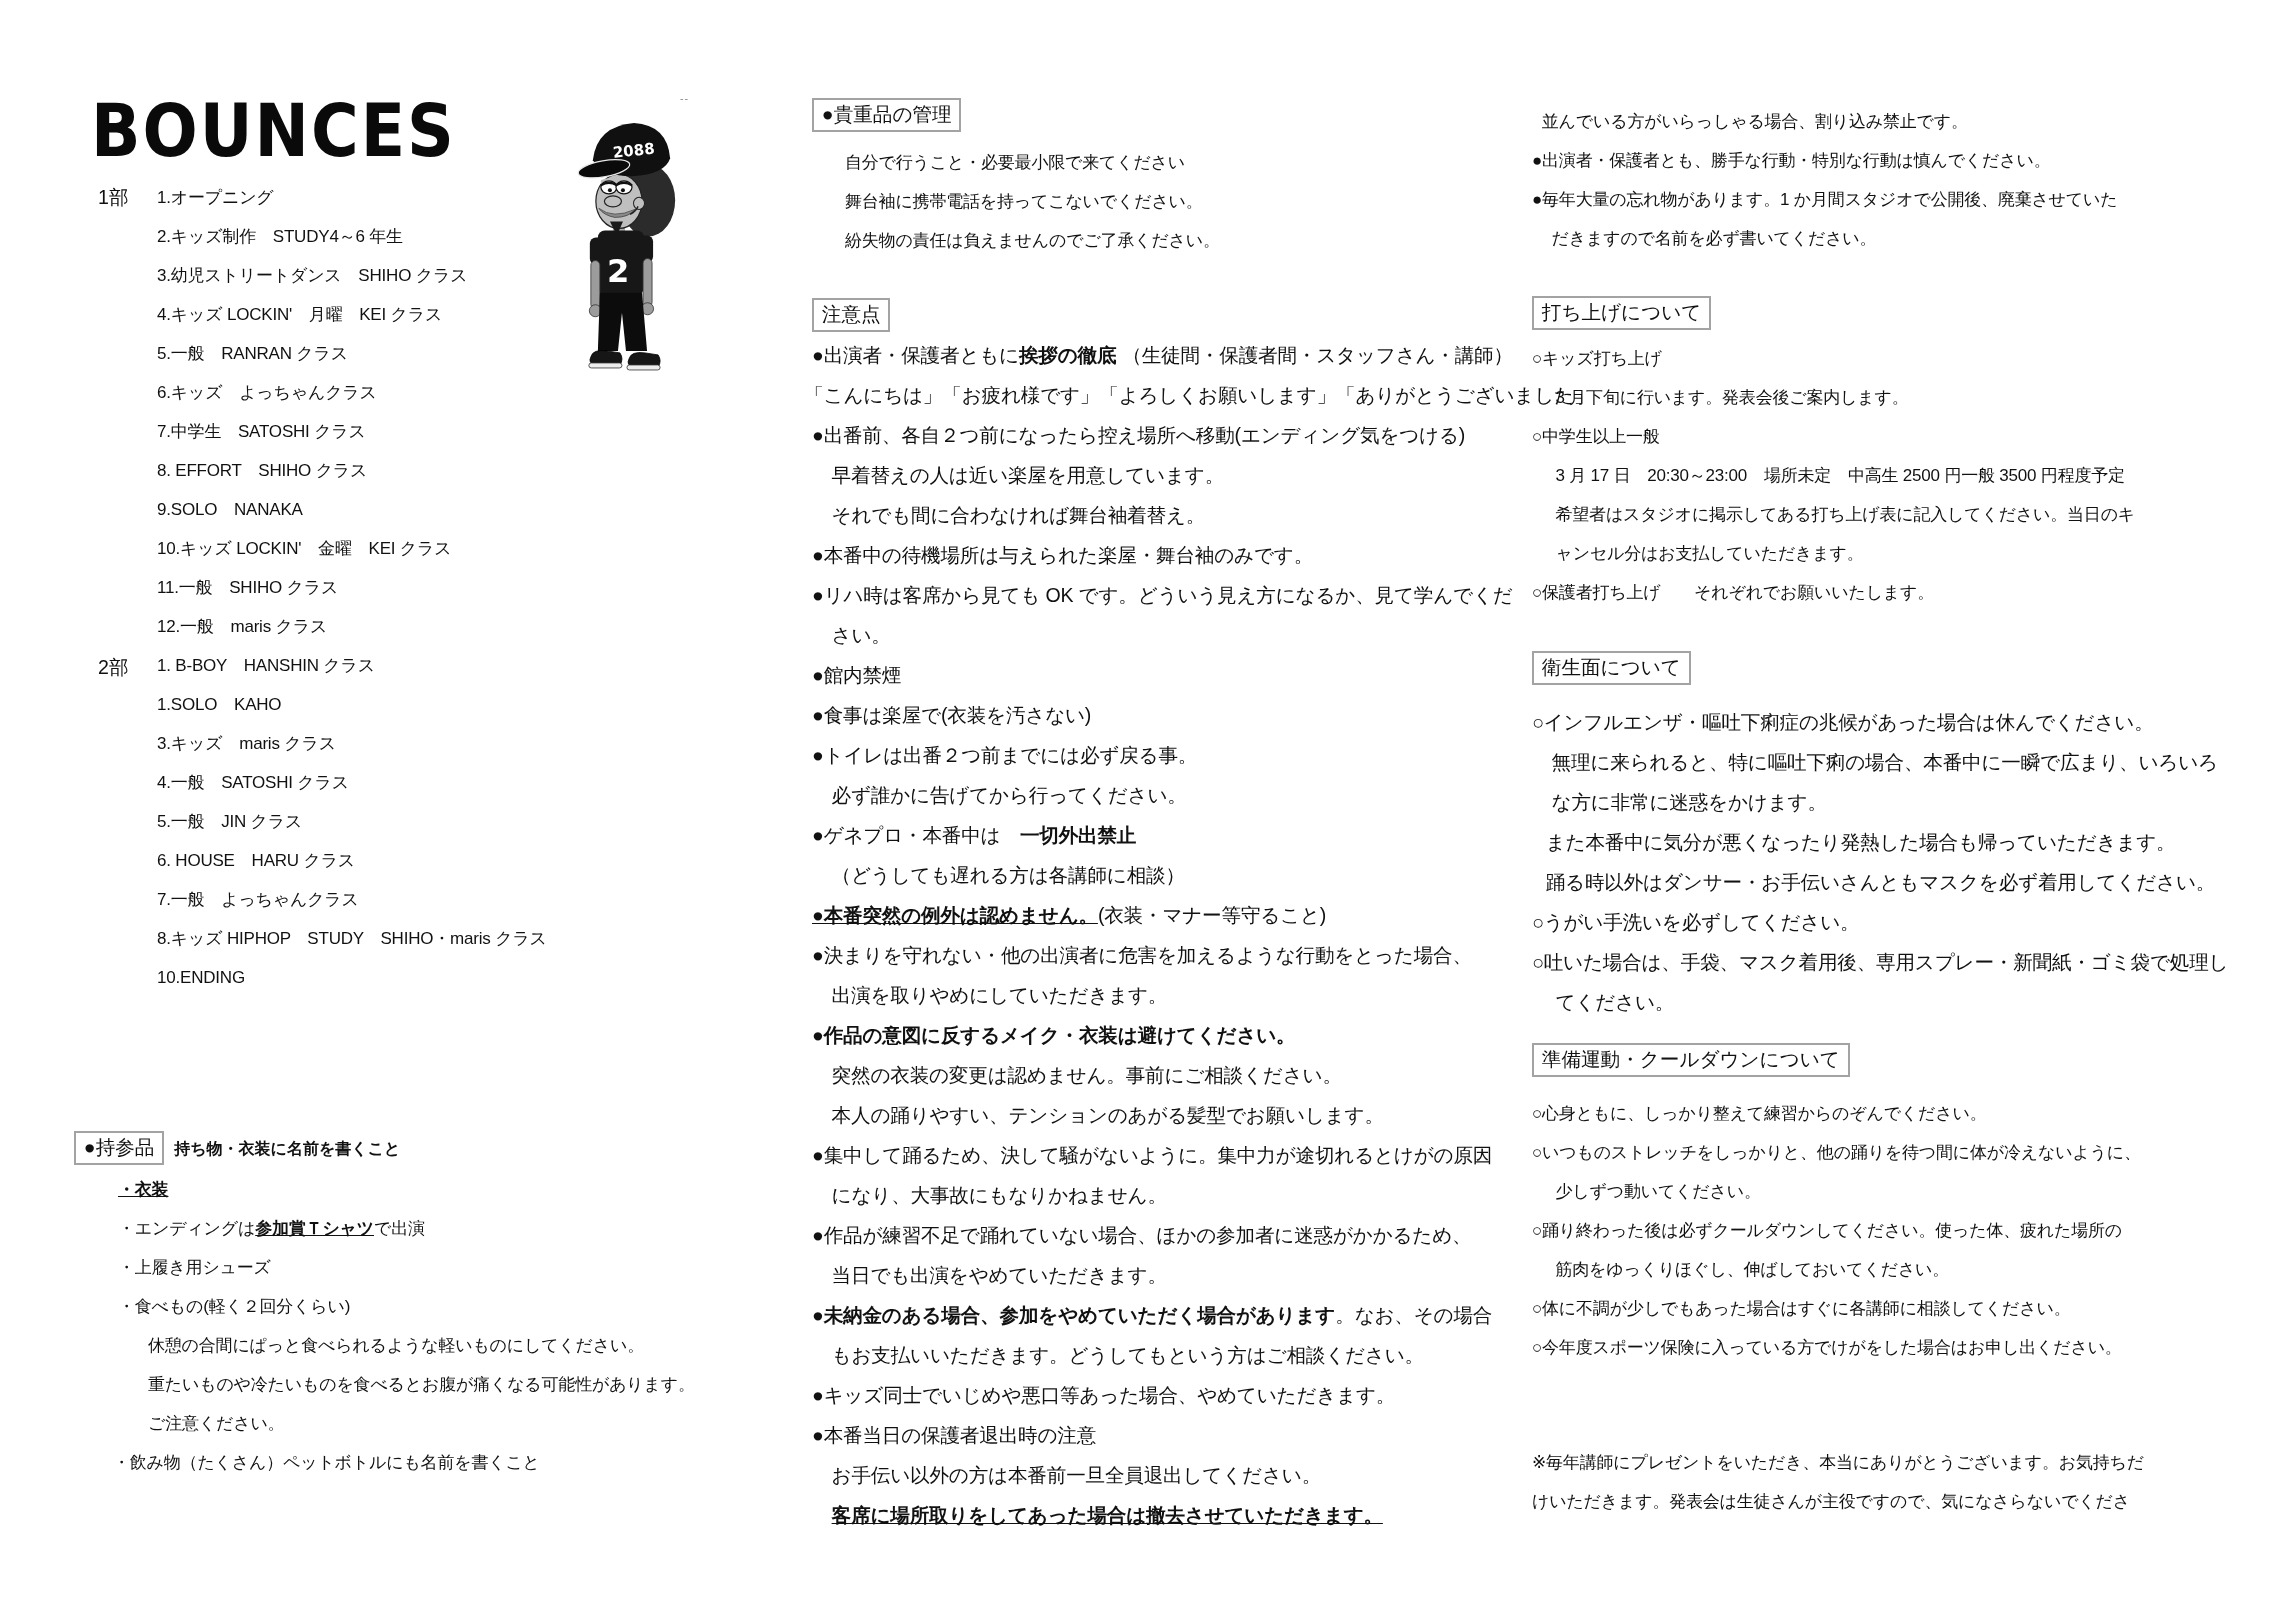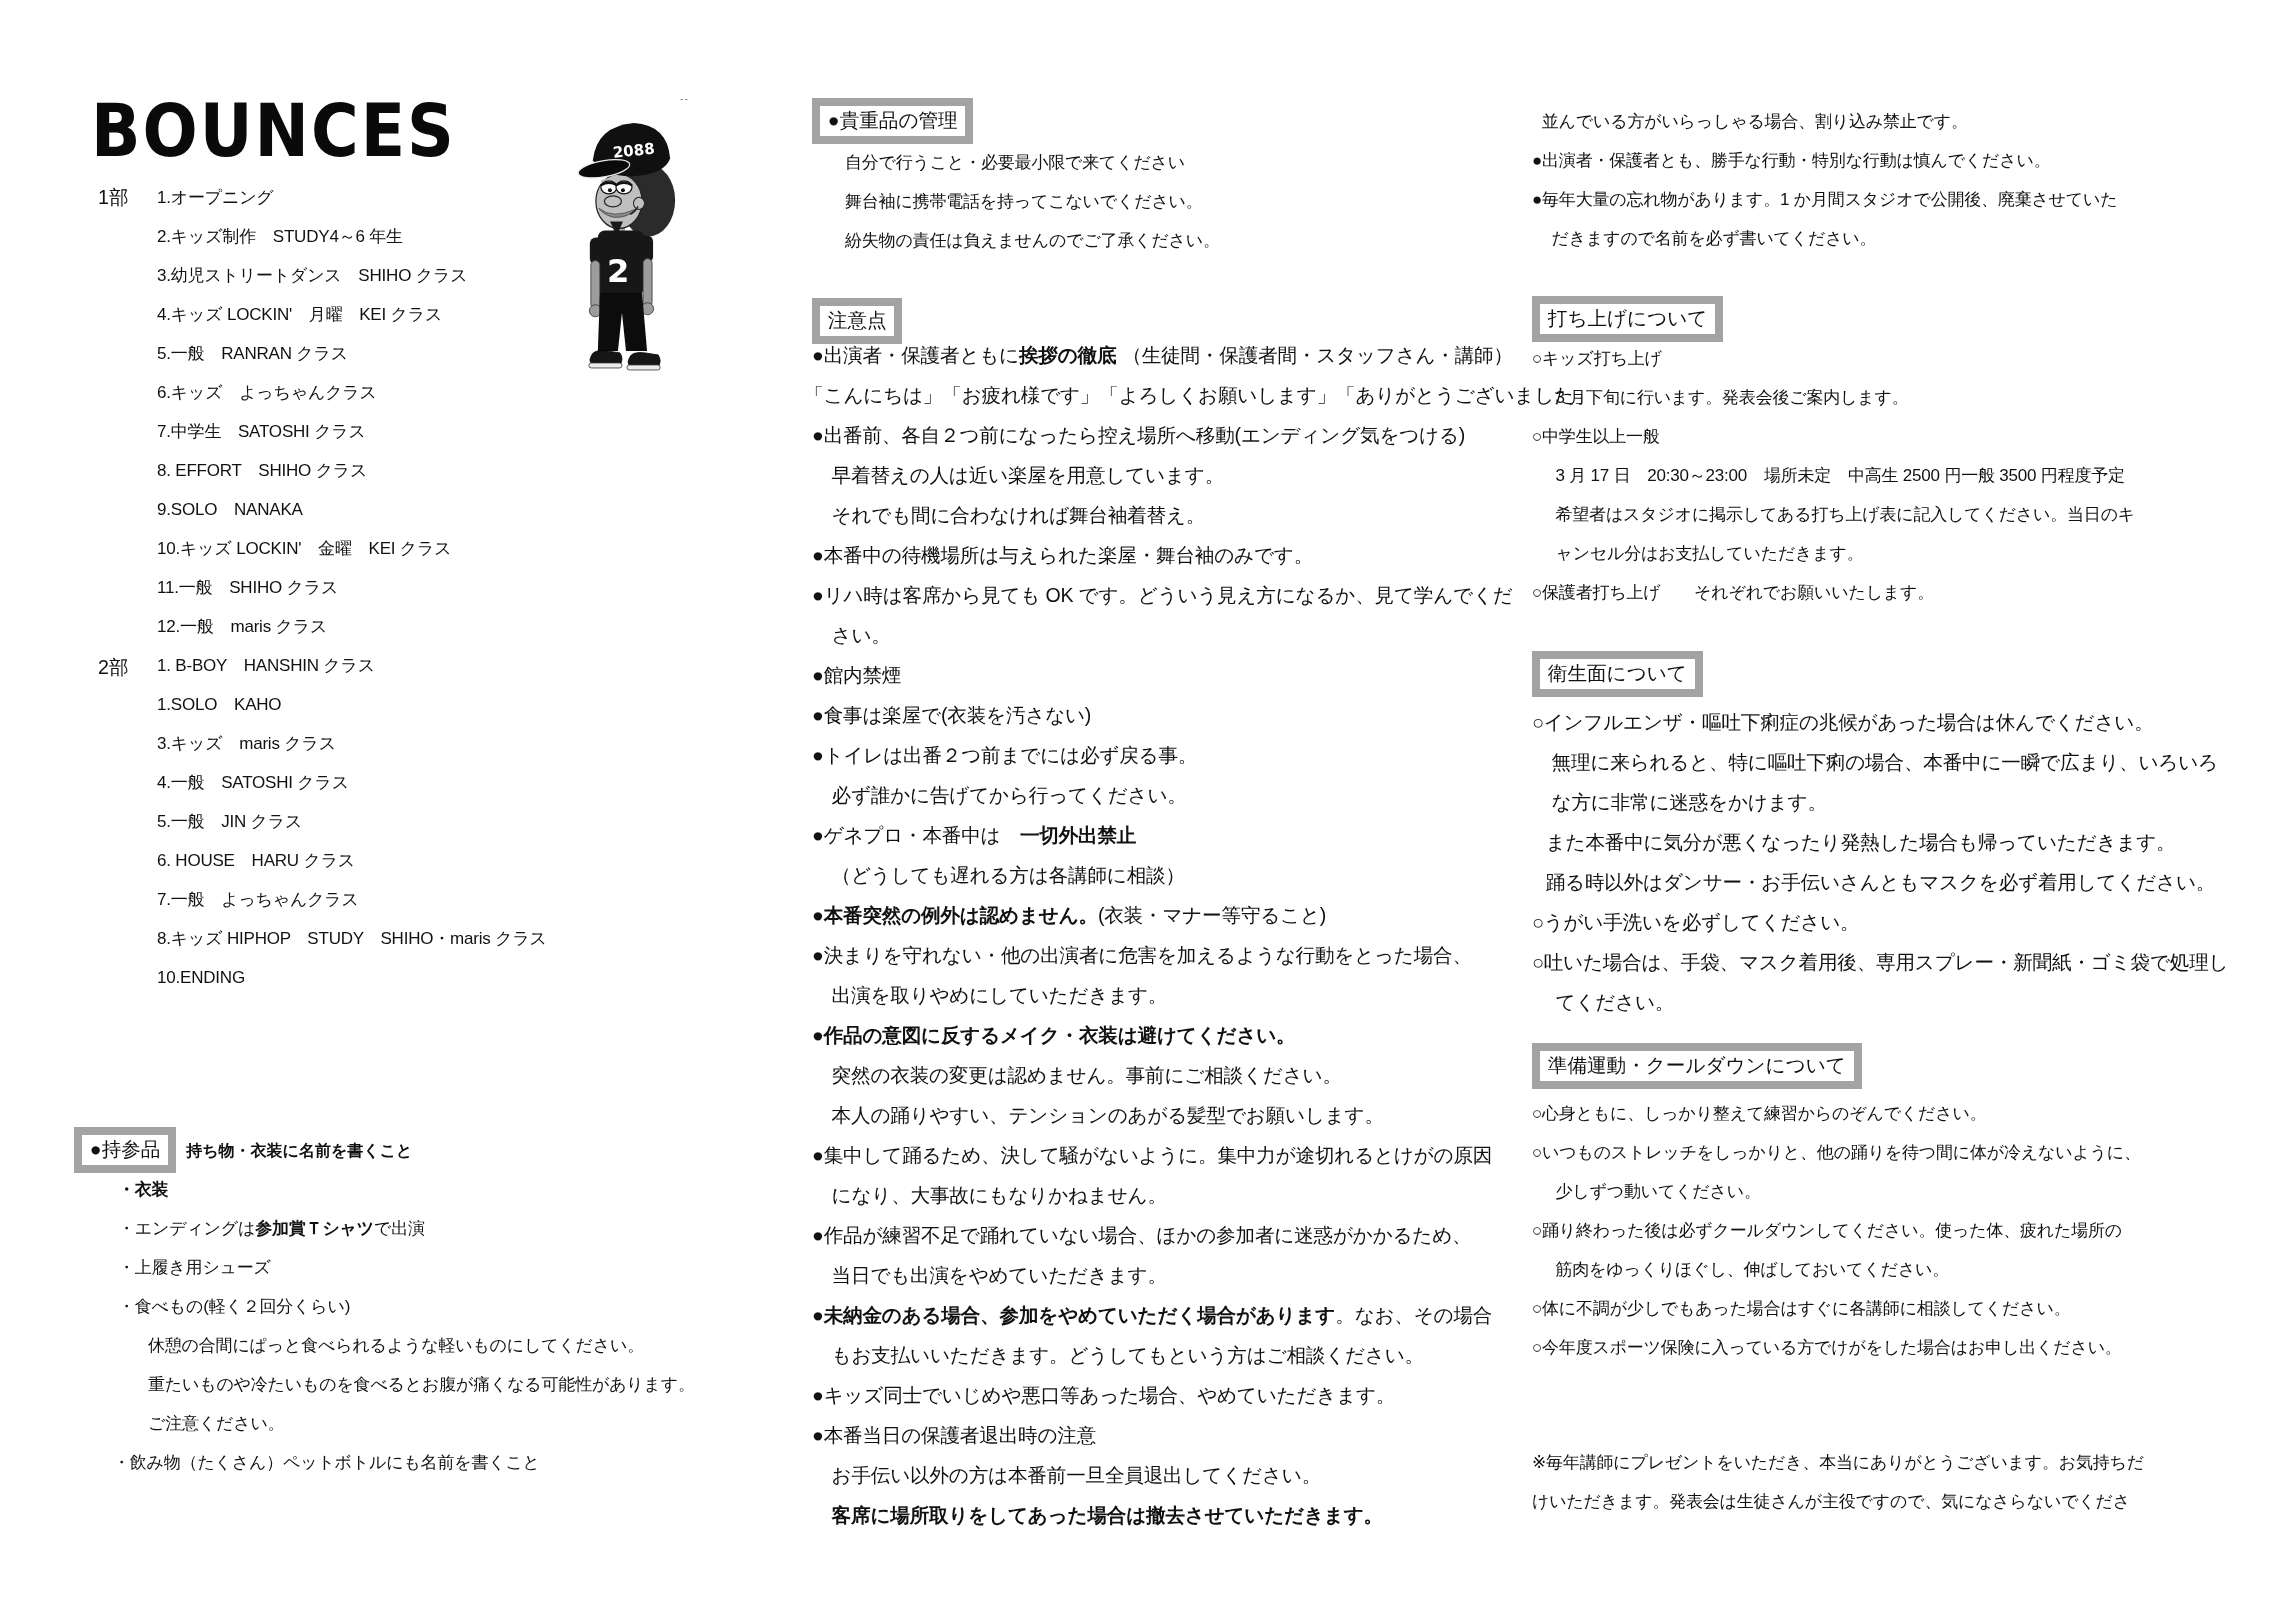--- a/index.html
+++ b/index.html
@@ -8,23 +8,23 @@
     background:#ffffff;color:#111;
     font-family:"Liberation Sans","DejaVu Sans",sans-serif;
   }
   .abs{position:absolute}
   .ln{height:39px;line-height:39px;font-size:17px;white-space:nowrap;letter-spacing:-0.2px}
   .lnc{height:40px;line-height:40px;font-size:19.6px;white-space:nowrap;letter-spacing:-0.2px}
   .ind10{padding-left:9.8px}.ind14{padding-left:13.7px}.ind20{padding-left:19.6px}
   .ind24{padding-left:23.5px}.ind34{padding-left:33px}.ind45{padding-left:44px}.ind75{padding-left:74px}.ind40{padding-left:39px}
   .hang{margin-left:-7.8px}
   .b{font-weight:bold}
-  .bu{font-weight:bold;}
+  .bu{font-weight:bold;text-decoration:underline}
   .gap{margin-left:5.9px}
-  .hbox{display:inline-block;border:8px solid #a3a3a3;padding:2px 7.8px 2.9px;font-size:19.6px;line-height:25.5px;background:#fff}
+  .hbox{display:inline-block;border:2px solid #a3a3a3;padding:2px 7.8px 2.9px;font-size:19.6px;line-height:25.5px;background:#fff}
   .boxrow{height:45px}
   #logo{font-size:65px;font-weight:800;letter-spacing:2px;line-height:1;
         transform:scaleY(1.12);transform-origin:top left;color:#0a0a0a;
         font-family:"DejaVu Sans","Liberation Sans",sans-serif}
   #program{width:627px}
   #program .item{padding-left:59px}
   .plabel{position:absolute;left:0;font-size:19.6px;height:39px;line-height:39px}
   #belongings .row1{height:43px;line-height:43px}
   #belongings .title{margin-left:10px}
   .artifact{font-size:10.8px;color:#888;letter-spacing:1px}

